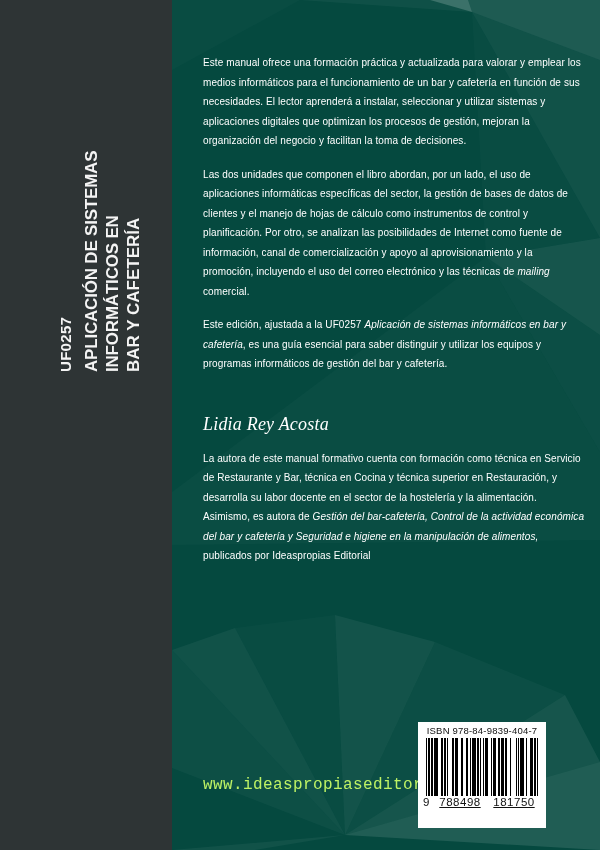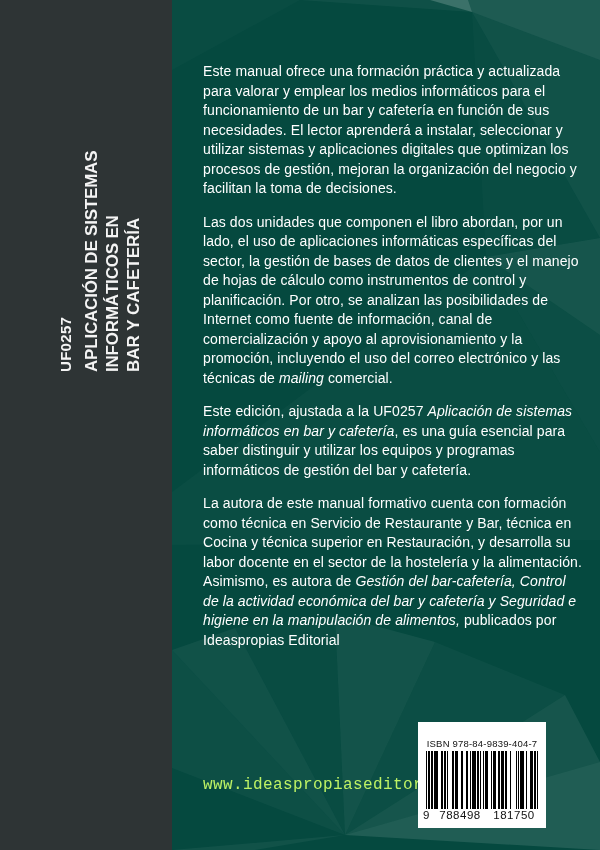--- a/index.html
+++ b/index.html
@@ -25,49 +25,49 @@
   .spine-line{
     font-size:17px;font-weight:bold;letter-spacing:-0.2px;line-height:21px;
   }
   .spine-line.heavy{letter-spacing:0px;}
   
   .content{
     position:absolute;left:203px;top:49px;width:382px;z-index:3;
     color:#FFFFFF;
   }
   .content p{
-    margin:13px 0 14px 0;font-size:14px;line-height:19.5px;letter-spacing:0.1px;
+    margin:4px 0 14px 0;font-size:10px;line-height:19.5px;letter-spacing:0.1px;
   }
   .it{font-style:italic;}
   .author-name{
     font-family:"Liberation Serif",serif;font-style:italic;
     font-size:18px;margin:40px 0 14px 0;letter-spacing:0.2px;
   }
   .website{
     position:absolute;left:203px;top:776px;z-index:3;
     font-family:Liberation Mono, monospace;font-size:16px;color:#bef264;
     letter-spacing:0.4px;
   }
   
   .barcode{
     position:absolute;left:418px;top:722px;width:128px;height:106px;
-    background:#FFFFFF;z-index:4;box-sizing:border-box;padding:16px 5px 4px 5px;
+    background:#FFFFFF;z-index:4;box-sizing:border-box;padding:3px 5px 4px 5px;
     display:flex;flex-direction:column;align-items:center;
   }
   .isbn{
     font-size:9.5px;color:#111;letter-spacing:0.2px;white-space:nowrap;
     margin-bottom:2px;
   }
   .bars{width:112px;height:68px;display:block;}
   .digits{
     width:118px;display:flex;align-items:flex-end;margin-top:-10px;
     font-size:11.5px;color:#111;letter-spacing:0.5px;
   }
   .digits .d9{width:10px;text-align:left;background:#fff;}
-  .digits .grp{flex:1;text-align:center;background:#fff;margin:0 3px;}
+  .digits .grp{flex:1;text-align:center;background:#fff;margin:0 3px;text-decoration:underline;}
 </style>
 </head>
 <body>
 
 <div class="page">
 
   <svg class="bg" viewBox="0 0 600 850" preserveAspectRatio="none" aria-hidden="true">
     <rect width="600" height="850" fill="#05493F"></rect>
     <g fill="#FFFFFF">
       <polygon points="472,12 300,0 430,0" opacity="0.045"></polygon>
@@ -96,20 +96,21 @@
       <div class="spine-line">APLICACIÓN DE SISTEMAS</div>
       <div class="spine-line">INFORMÁTICOS EN</div>
       <div class="spine-line heavy">BAR Y CAFETERÍA</div>
     </div>
   </div>
 
   <div class="content">
     <p><span>Este manual ofrece una formación práctica y actualizada para valorar y emplear los medios informáticos para el funcionamiento de un bar y cafetería en función de sus necesidades. El lector aprenderá a instalar, seleccionar y utilizar sistemas y aplicaciones digitales que optimizan los procesos de gestión, mejoran la organización del negocio y facilitan la toma de decisiones.</span></p>
     <p><span>Las dos unidades que componen el libro abordan, por un lado, el uso de aplicaciones informáticas específicas del sector, la gestión de bases de datos de clientes y el manejo de hojas de cálculo como instrumentos de control y planificación. Por otro, se analizan las posibilidades de Internet como fuente de información, canal de comercialización y apoyo al aprovisionamiento y la promoción, incluyendo el uso del correo electrónico y las técnicas de </span><span class="it">mailing</span><span> comercial.</span></p>
     <p><span>Este edición, ajustada a la UF0257 </span><span class="it">Aplicación de sistemas informáticos en bar y cafetería</span><span>, es una guía esencial para saber distinguir y utilizar los equipos y programas informáticos de gestión del bar y cafetería.</span></p>
+    <div class="author-name">Lidia Rey Acosta</div>
     <p><span>La autora de este manual formativo cuenta con formación como técnica en Servicio de Restaurante y Bar, técnica en Cocina y técnica superior en Restauración, y desarrolla su labor docente en el sector de la hostelería y la alimentación. Asimismo, es autora de </span><span class="it">Gestión del bar-cafetería, Control de la actividad económica del bar y cafetería y Seguridad e higiene en la manipulación de alimentos,</span><span> publicados por Ideaspropias Editorial</span></p>
   </div>
 
   <div class="website">www.ideaspropiaseditorial.com</div>
 
   <div class="barcode">
     <div class="isbn">ISBN 978-84-9839-404-7</div>
     <svg class="bars" id="barcode-bars" viewBox="0 0 95 68" preserveAspectRatio="none" aria-hidden="true">
         <rect x="0" y="0" width="1" height="68" fill="#000" shape-rendering="crispEdges"></rect>
         <rect x="2" y="0" width="1" height="68" fill="#000" shape-rendering="crispEdges"></rect>

